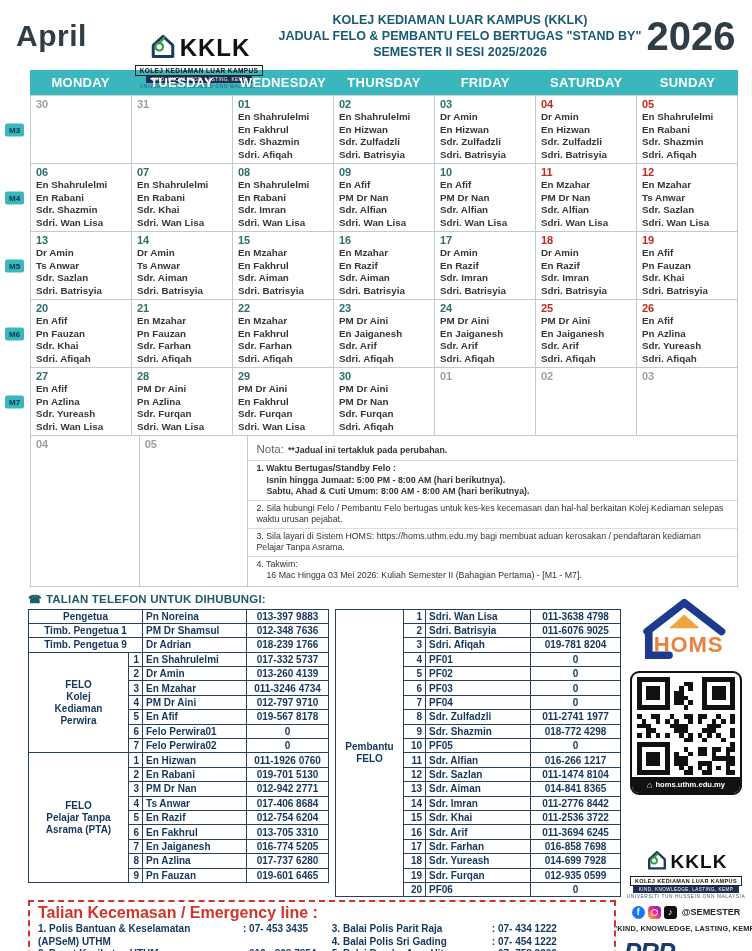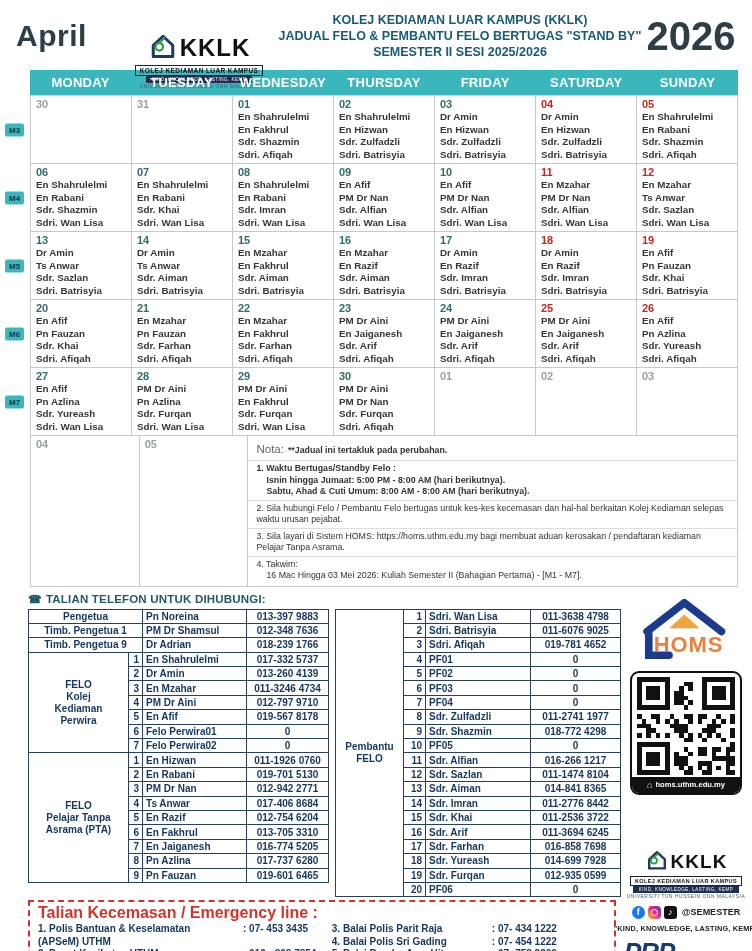--- a/index.html
+++ b/index.html
@@ -534,21 +534,21 @@
               <td class="pphone">011-3638 4798</td>
             </tr>
             <tr>
               <td class="pno">2</td>
               <td class="pname">Sdri. Batrisyia</td>
               <td class="pphone">011-6076 9025</td>
             </tr>
             <tr>
               <td class="pno">3</td>
               <td class="pname">Sdri. Afiqah</td>
-              <td class="pphone">019-781 4652</td>
+              <td class="pphone">019-781 8204</td>
             </tr>
             <tr>
               <td class="pno">4</td>
               <td class="pname">PF01</td>
               <td class="pphone">0</td>
             </tr>
             <tr>
               <td class="pno">5</td>
               <td class="pname">PF02</td>
               <td class="pphone">0</td>

